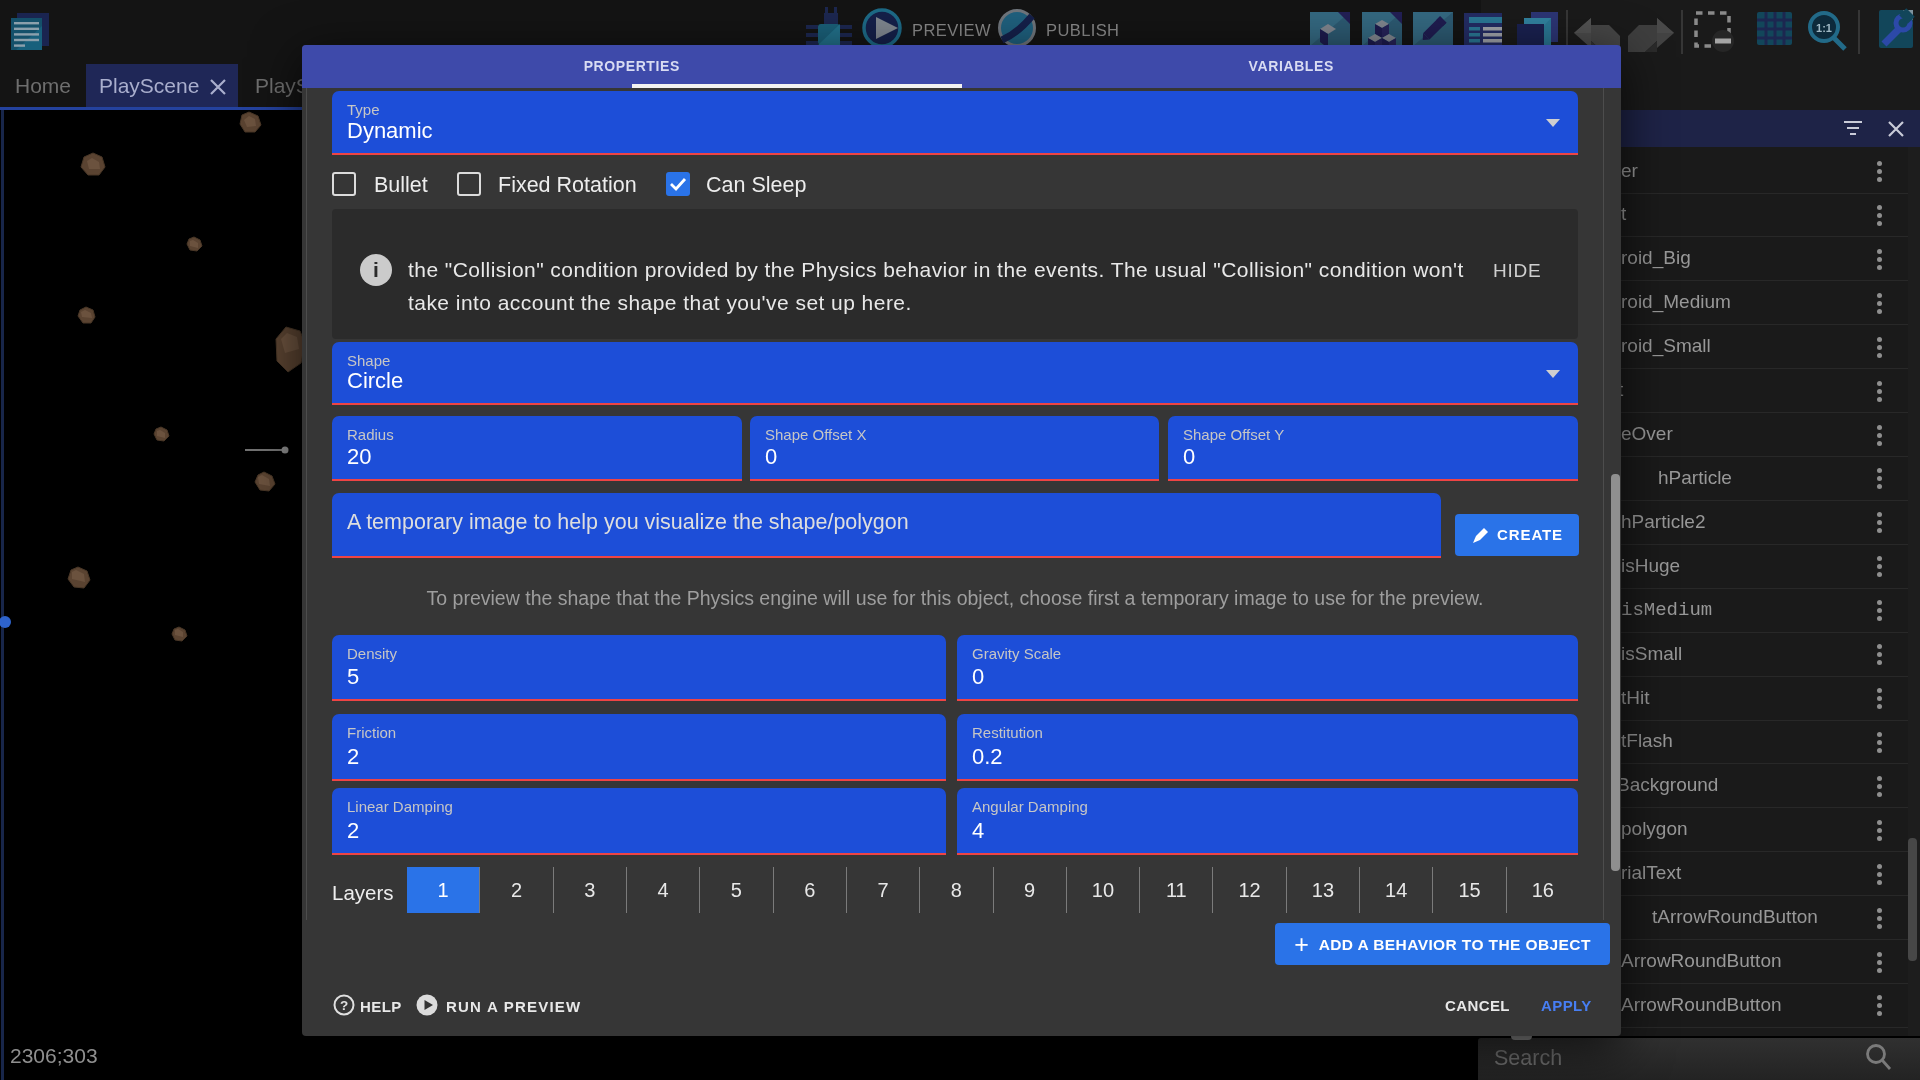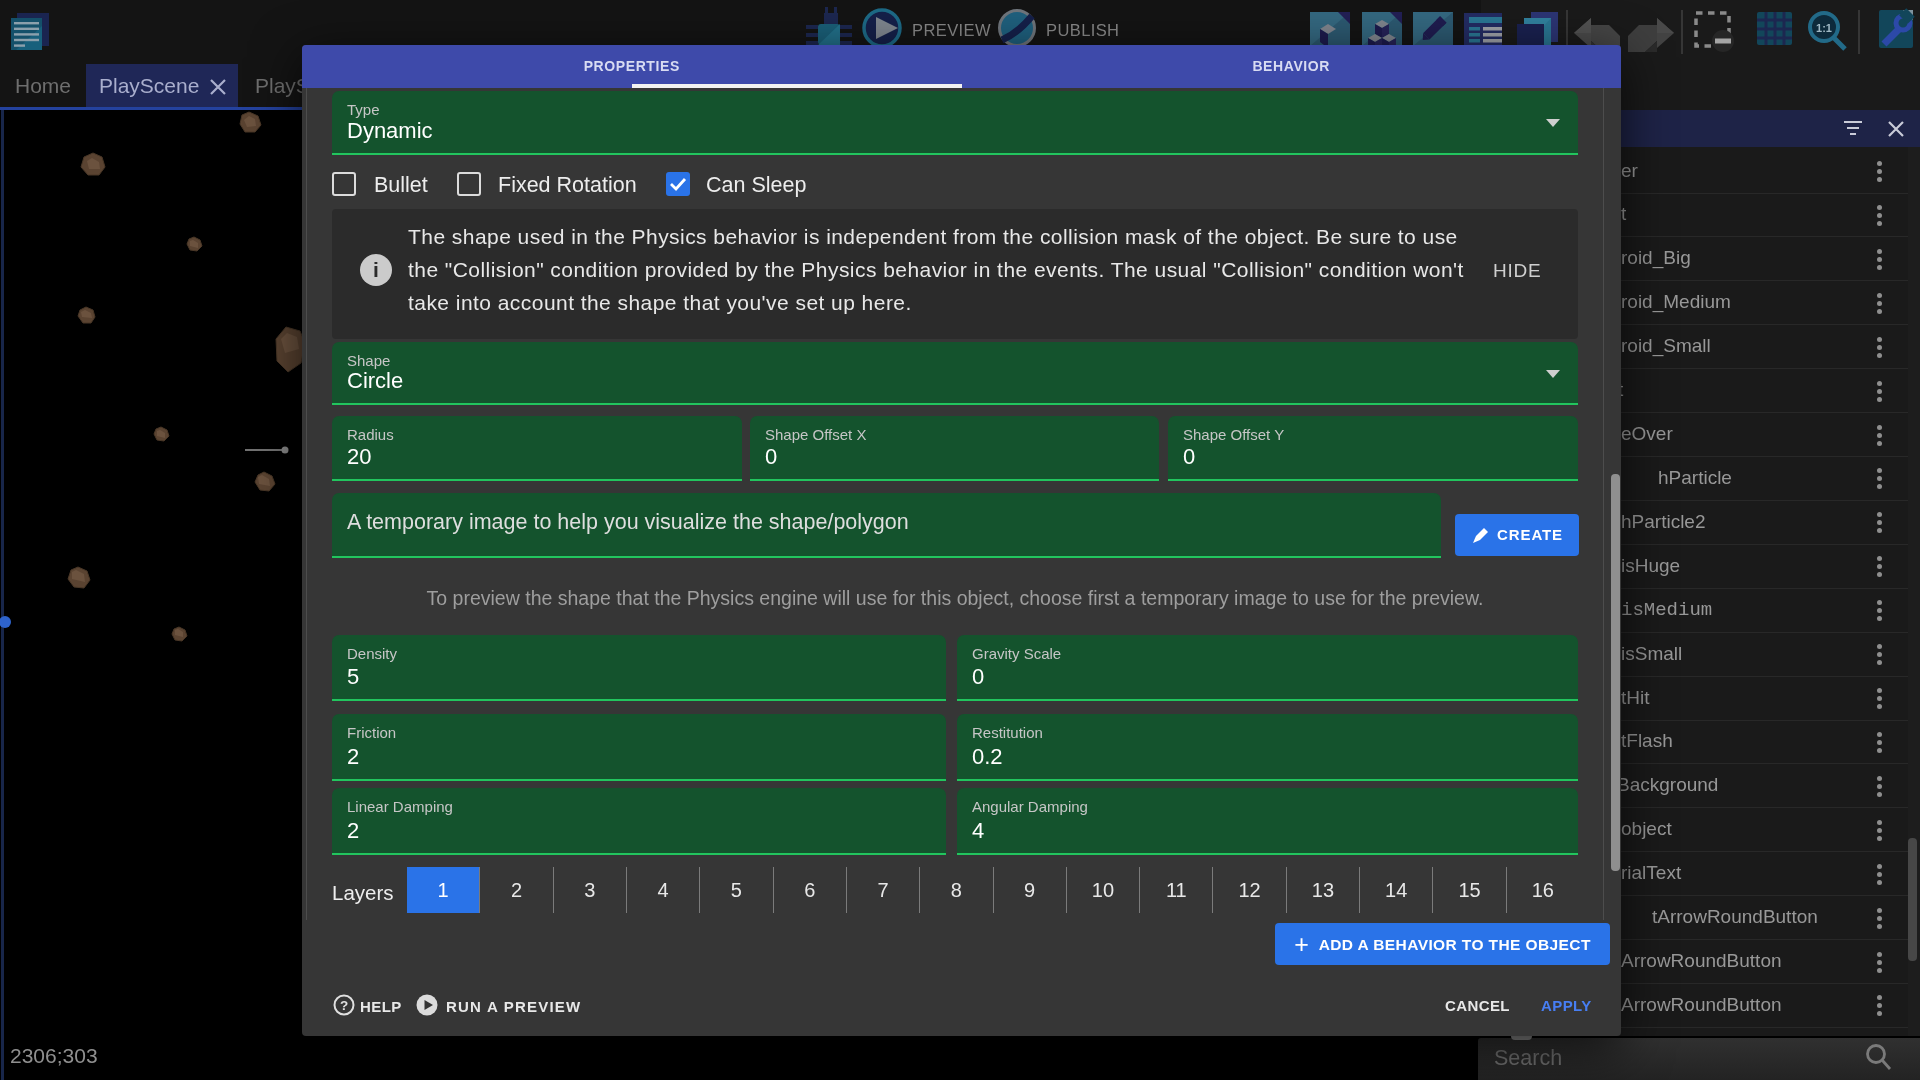--- a/index.html
+++ b/index.html
@@ -35,21 +35,21 @@
   
   #dlg { left:302px; top:45px; width:1319px; height:991px; background:#363636;
          border-radius:4px; box-shadow:0 12px 50px rgba(0,0,0,0.7); }
   #dtabs { position:absolute; left:0; top:0; width:1319px; height:43px; background:#3e4aaa;
            border-radius:4px 4px 0 0; display:flex; }
   #dtabs div { flex:1; text-align:center; line-height:43px; font-size:14px; font-weight:bold;
                letter-spacing:0.6px; color:#d8dbf2; }
   #dtabs div.on { color:#fff; }
   #underline { position:absolute; left:330px; top:39px; width:330px; height:4px; background:#f2f2f2; }
 
-  .fld { position:absolute; background:#14532d; border-bottom:2px solid #22c55e; border-radius:7px 7px 0 0;text-decoration:underline; }
+  .fld { position:absolute; background:#1d4ed8; border-bottom:2px solid #ef4444; border-radius:7px 7px 0 0;text-decoration:underline; }
   .fld .lb { position:absolute; left:15px; top:10px; font-size:15px; color:#c6c6c6; }
   .fld .vl { position:absolute; left:15px; bottom:9px; font-size:22px; color:#fff; }
   .dar { position:absolute; right:18px; top:28px; width:0; height:0;
          border-left:7px solid transparent; border-right:7px solid transparent; border-top:8px solid #cfcfcf; }
 
   .cb { position:absolute; width:24px; height:24px; border:2.5px solid #dcdcdc; border-radius:3px; }
   .cb.on { border:none; background:#2a73e8; }
   .cblb { position:absolute; font-size:21.5px; color:#ededed; }
 
   #infobox { position:absolute; left:30px; top:164px; width:1246px; height:130px; background:#2b2b2b; border-radius:4px; }
@@ -184,21 +184,21 @@
       <div class="dots" style="top:696.04px;"></div>
       <div class="orow" style="top:720.46px;">
         <span style="left:140px;">tFlash</span>
       </div>
       <div class="dots" style="top:739.96px;"></div>
       <div class="orow" style="top:764.38px;">
         <span style="left:136px;">Background</span>
       </div>
       <div class="dots" style="top:783.88px;"></div>
       <div class="orow" style="top:808.3000000000001px;">
-        <span style="left:140px;">object</span>
+        <span style="left:140px;">polygon</span>
       </div>
       <div class="dots" style="top:827.8000000000001px;"></div>
       <div class="orow" style="top:852.22px;">
         <span style="left:140px;">rialText</span>
       </div>
       <div class="dots" style="top:871.72px;"></div>
       <div class="orow" style="top:896.14px;">
         <span style="left:140px;padding-left:31px;">tArrowRoundButton</span>
       </div>
       <div class="dots" style="top:915.64px;"></div>
@@ -341,21 +341,21 @@
     <rect x="579" y="2" width="34" height="38" rx="2" fill="#12465a"></rect>
     <polygon points="603,2 613,2 613,12" fill="#7e939e"></polygon>
     <path d="M584 36 L599 21" stroke="#2c49a8" stroke-width="7"></path>
     <circle cx="603" cy="15" r="7" stroke="#2c49a8" stroke-width="5" fill="none"></circle>
     <rect x="601" y="3" width="12" height="10" fill="#12465a" transform="rotate(45 607 8)"></rect>
   </svg>
 
   <div id="dlg" class="abs">
     <div id="dtabs">
       <div>PROPERTIES</div>
-        <div>BEHAVIOR</div>
+        <div>VARIABLES</div>
     </div>
     <div id="underline"></div>
 
     <div class="fld" style="left:30px;top:46px;width:1246px;height:64px;">
       <span class="lb">Type</span>
         <span class="vl">Dynamic</span>
         <span class="dar"></span>
     </div>
 
     <span class="cb" style="left:30px;top:127px;"></span>
@@ -364,21 +364,20 @@
     <span class="cblb" style="left:196px;top:128px;">Fixed Rotation</span>
     <span class="cb on" style="left:364px;top:127px;">
       <svg width="24" height="24" style="position:absolute;left:0;top:0">
         <path d="M5 12 L10 17 L19 7" stroke="#fff" stroke-width="2.8" fill="none"></path>
       </svg>
     </span>
     <span class="cblb" style="left:404px;top:128px;">Can Sleep</span>
 
     <div id="infobox"></div>
     <div id="infoi">i</div>
-    <span class="iline" style="top:180px;">The shape used in the Physics behavior is independent from the collision mask of the object. Be sure to use</span>
     <span class="iline" style="top:213px;">the "Collision" condition provided by the Physics behavior in the events. The usual "Collision" condition won't</span>
     <span class="iline" style="top:246px;">take into account the shape that you've set up here.</span>
     <span id="hide">HIDE</span>
 
     <div class="fld" style="left:30px;top:296.5px;width:1246px;height:63px;">
       <span class="lb">Shape</span>
         <span class="vl">Circle</span>
         <span class="dar"></span>
     </div>
 

